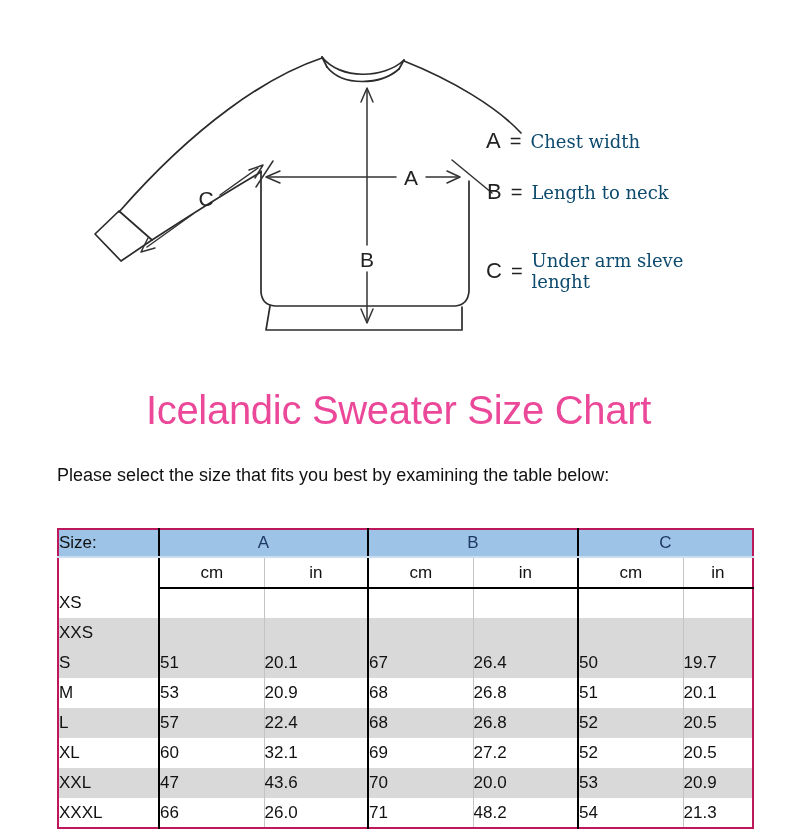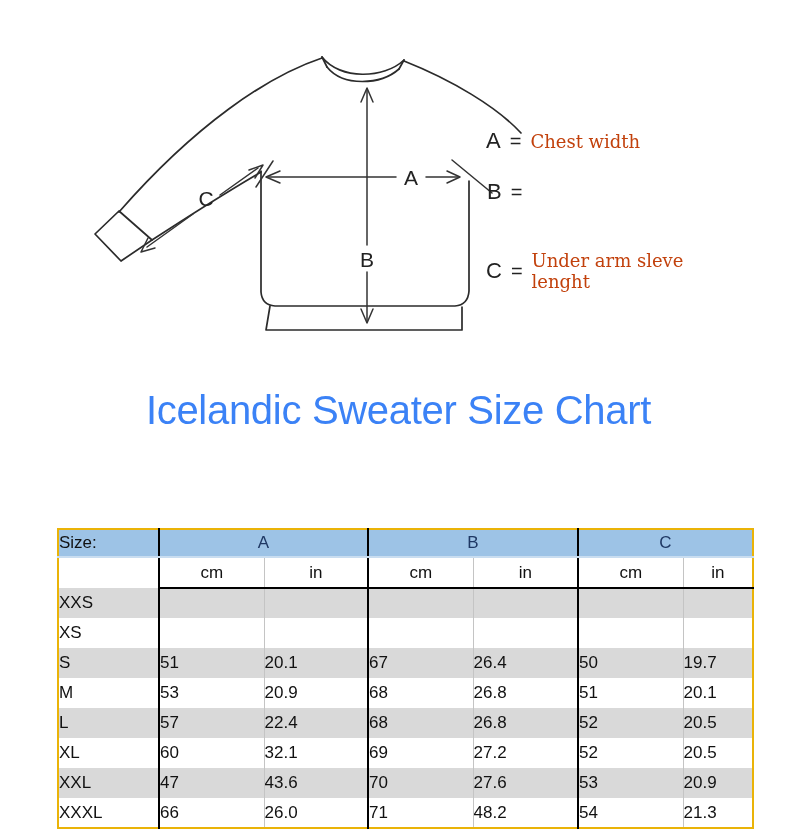--- a/index.html
+++ b/index.html
@@ -5,50 +5,50 @@
   html,body{margin:0;padding:0;background:#fff;}
   .page{position:relative;width:797px;height:838px;background:#fff;overflow:hidden;
         font-family:"Liberation Sans",sans-serif;color:#111;}
 
   
   .diagram{position:absolute;left:0;top:0;width:797px;height:360px;}
   .diagram svg{position:absolute;left:0;top:0;}
   .legend{position:absolute;display:flex;align-items:center;gap:9px;}
   .legend .key{font-size:22px;color:#222;font-family:"Liberation Sans",sans-serif;}
   .legend .eq{font-size:20px;color:#222;}
-  .legend .desc{font-size:18px;color:#c2410c;font-family:"DejaVu Serif",serif;
+  .legend .desc{font-size:18px;color:#0c4a6e;font-family:"DejaVu Serif",serif;
                 white-space:pre-line;line-height:21px;}
   .legend-a{left:486px;top:128px;}
   .legend-b{left:487px;top:179px;}
   .legend-c{left:486px;top:250px;}
 
   
   .title{position:absolute;left:0;top:388px;width:797px;text-align:center;
-         font-size:40px;letter-spacing:-0.3px;color:#3b82f6;font-weight:400;}
+         font-size:40px;letter-spacing:-0.3px;color:#ec4899;font-weight:400;}
   .intro{position:absolute;left:57px;top:465px;font-size:18px;color:#111;}
 
   
   table.size{position:absolute;left:57px;top:528px;width:695px;
              border-collapse:collapse;table-layout:fixed;
              font-size:17px;color:#111;}
   table.size td,table.size th{padding:0;font-weight:400;overflow:hidden;}
   tr.head1{height:28px;}
   tr.head1 td{background:#9dc3e6;border-bottom:2px solid #c9ddf0;}
   tr.head1 td.glabel{text-align:center;color:#1f3864;}
   tr.head2{height:31px;}
   tr.head2 td{text-align:center;background:#fff;margin-top:48px;}
   tr.head2 td.unit{border-bottom:2px solid #000;}
   tr.data{height:30px;}
   tr.gray td{background:#d9d9d9;}
   tr.white td{background:#fff;}
   td.c-size{text-align:left;padding-left:5px;}
   td.c-num{}
   .grp{border-left:2px solid #000;}
   .sub{border-left:1px solid #c4c4c4;}
-  table.size{border:2px solid #eab308;}
+  table.size{border:2px solid #be185d;}
 </style>
 </head>
 <body>
 
 <div class="page">
 
   <div class="diagram">
     <svg width="797" height="360" viewBox="0 0 797 360">
       <g fill="none" stroke="#2b2b2b" stroke-width="1.7" stroke-linecap="round" stroke-linejoin="round">
 
@@ -98,30 +98,32 @@
     </svg>
 
     <div class="legend legend-a">
       <span class="key">A</span>
       <span class="eq">=</span>
       <span class="desc">Chest width</span>
     </div>
     <div class="legend legend-b">
       <span class="key">B</span>
       <span class="eq">=</span>
+      <span class="desc">Length to neck</span>
     </div>
     <div class="legend legend-c">
       <span class="key">C</span>
       <span class="eq">=</span>
       <span class="desc">Under arm sleve
 lenght</span>
     </div>
   </div>
 
   <div class="title">Icelandic Sweater Size Chart</div>
+  <div class="intro">Please select the size that fits you best by examining the table below:</div>
 
   <table class="size">
     <colgroup>
       <col style="width:101px">
         <col style="width:105px">
         <col style="width:104px">
       <col style="width:105px">
         <col style="width:105px">
         <col style="width:105px">
       <col style="width:70px">
@@ -136,31 +138,31 @@
       <tr class="head2">
         <td></td>
         <td class="unit grp">cm</td>
         <td class="unit sub">in</td>
         <td class="unit grp">cm</td>
         <td class="unit sub">in</td>
         <td class="unit grp">cm</td>
         <td class="unit sub">in</td>
       </tr>
 
+      <tr class="data white">
+        <td class="c-size">XS</td>
+        <td class="c-num grp"></td>
+        <td class="c-num sub"></td>
+        <td class="c-num grp"></td>
+        <td class="c-num sub"></td>
+        <td class="c-num grp"></td>
+        <td class="c-num sub"></td>
+      </tr>
       <tr class="data gray">
         <td class="c-size">XXS</td>
-        <td class="c-num grp"></td>
-        <td class="c-num sub"></td>
-        <td class="c-num grp"></td>
-        <td class="c-num sub"></td>
-        <td class="c-num grp"></td>
-        <td class="c-num sub"></td>
-      </tr>
-      <tr class="data white">
-        <td class="c-size">XS</td>
         <td class="c-num grp"></td>
         <td class="c-num sub"></td>
         <td class="c-num grp"></td>
         <td class="c-num sub"></td>
         <td class="c-num grp"></td>
         <td class="c-num sub"></td>
       </tr>
       <tr class="data gray">
         <td class="c-size">S</td>
         <td class="c-num grp">51</td>
@@ -195,21 +197,21 @@
         <td class="c-num grp">69</td>
         <td class="c-num sub">27.2</td>
         <td class="c-num grp">52</td>
         <td class="c-num sub">20.5</td>
       </tr>
       <tr class="data gray">
         <td class="c-size">XXL</td>
         <td class="c-num grp">47</td>
         <td class="c-num sub">43.6</td>
         <td class="c-num grp">70</td>
-        <td class="c-num sub">27.6</td>
+        <td class="c-num sub">20.0</td>
         <td class="c-num grp">53</td>
         <td class="c-num sub">20.9</td>
       </tr>
       <tr class="data white">
         <td class="c-size">XXXL</td>
         <td class="c-num grp">66</td>
         <td class="c-num sub">26.0</td>
         <td class="c-num grp">71</td>
         <td class="c-num sub">48.2</td>
         <td class="c-num grp">54</td>

